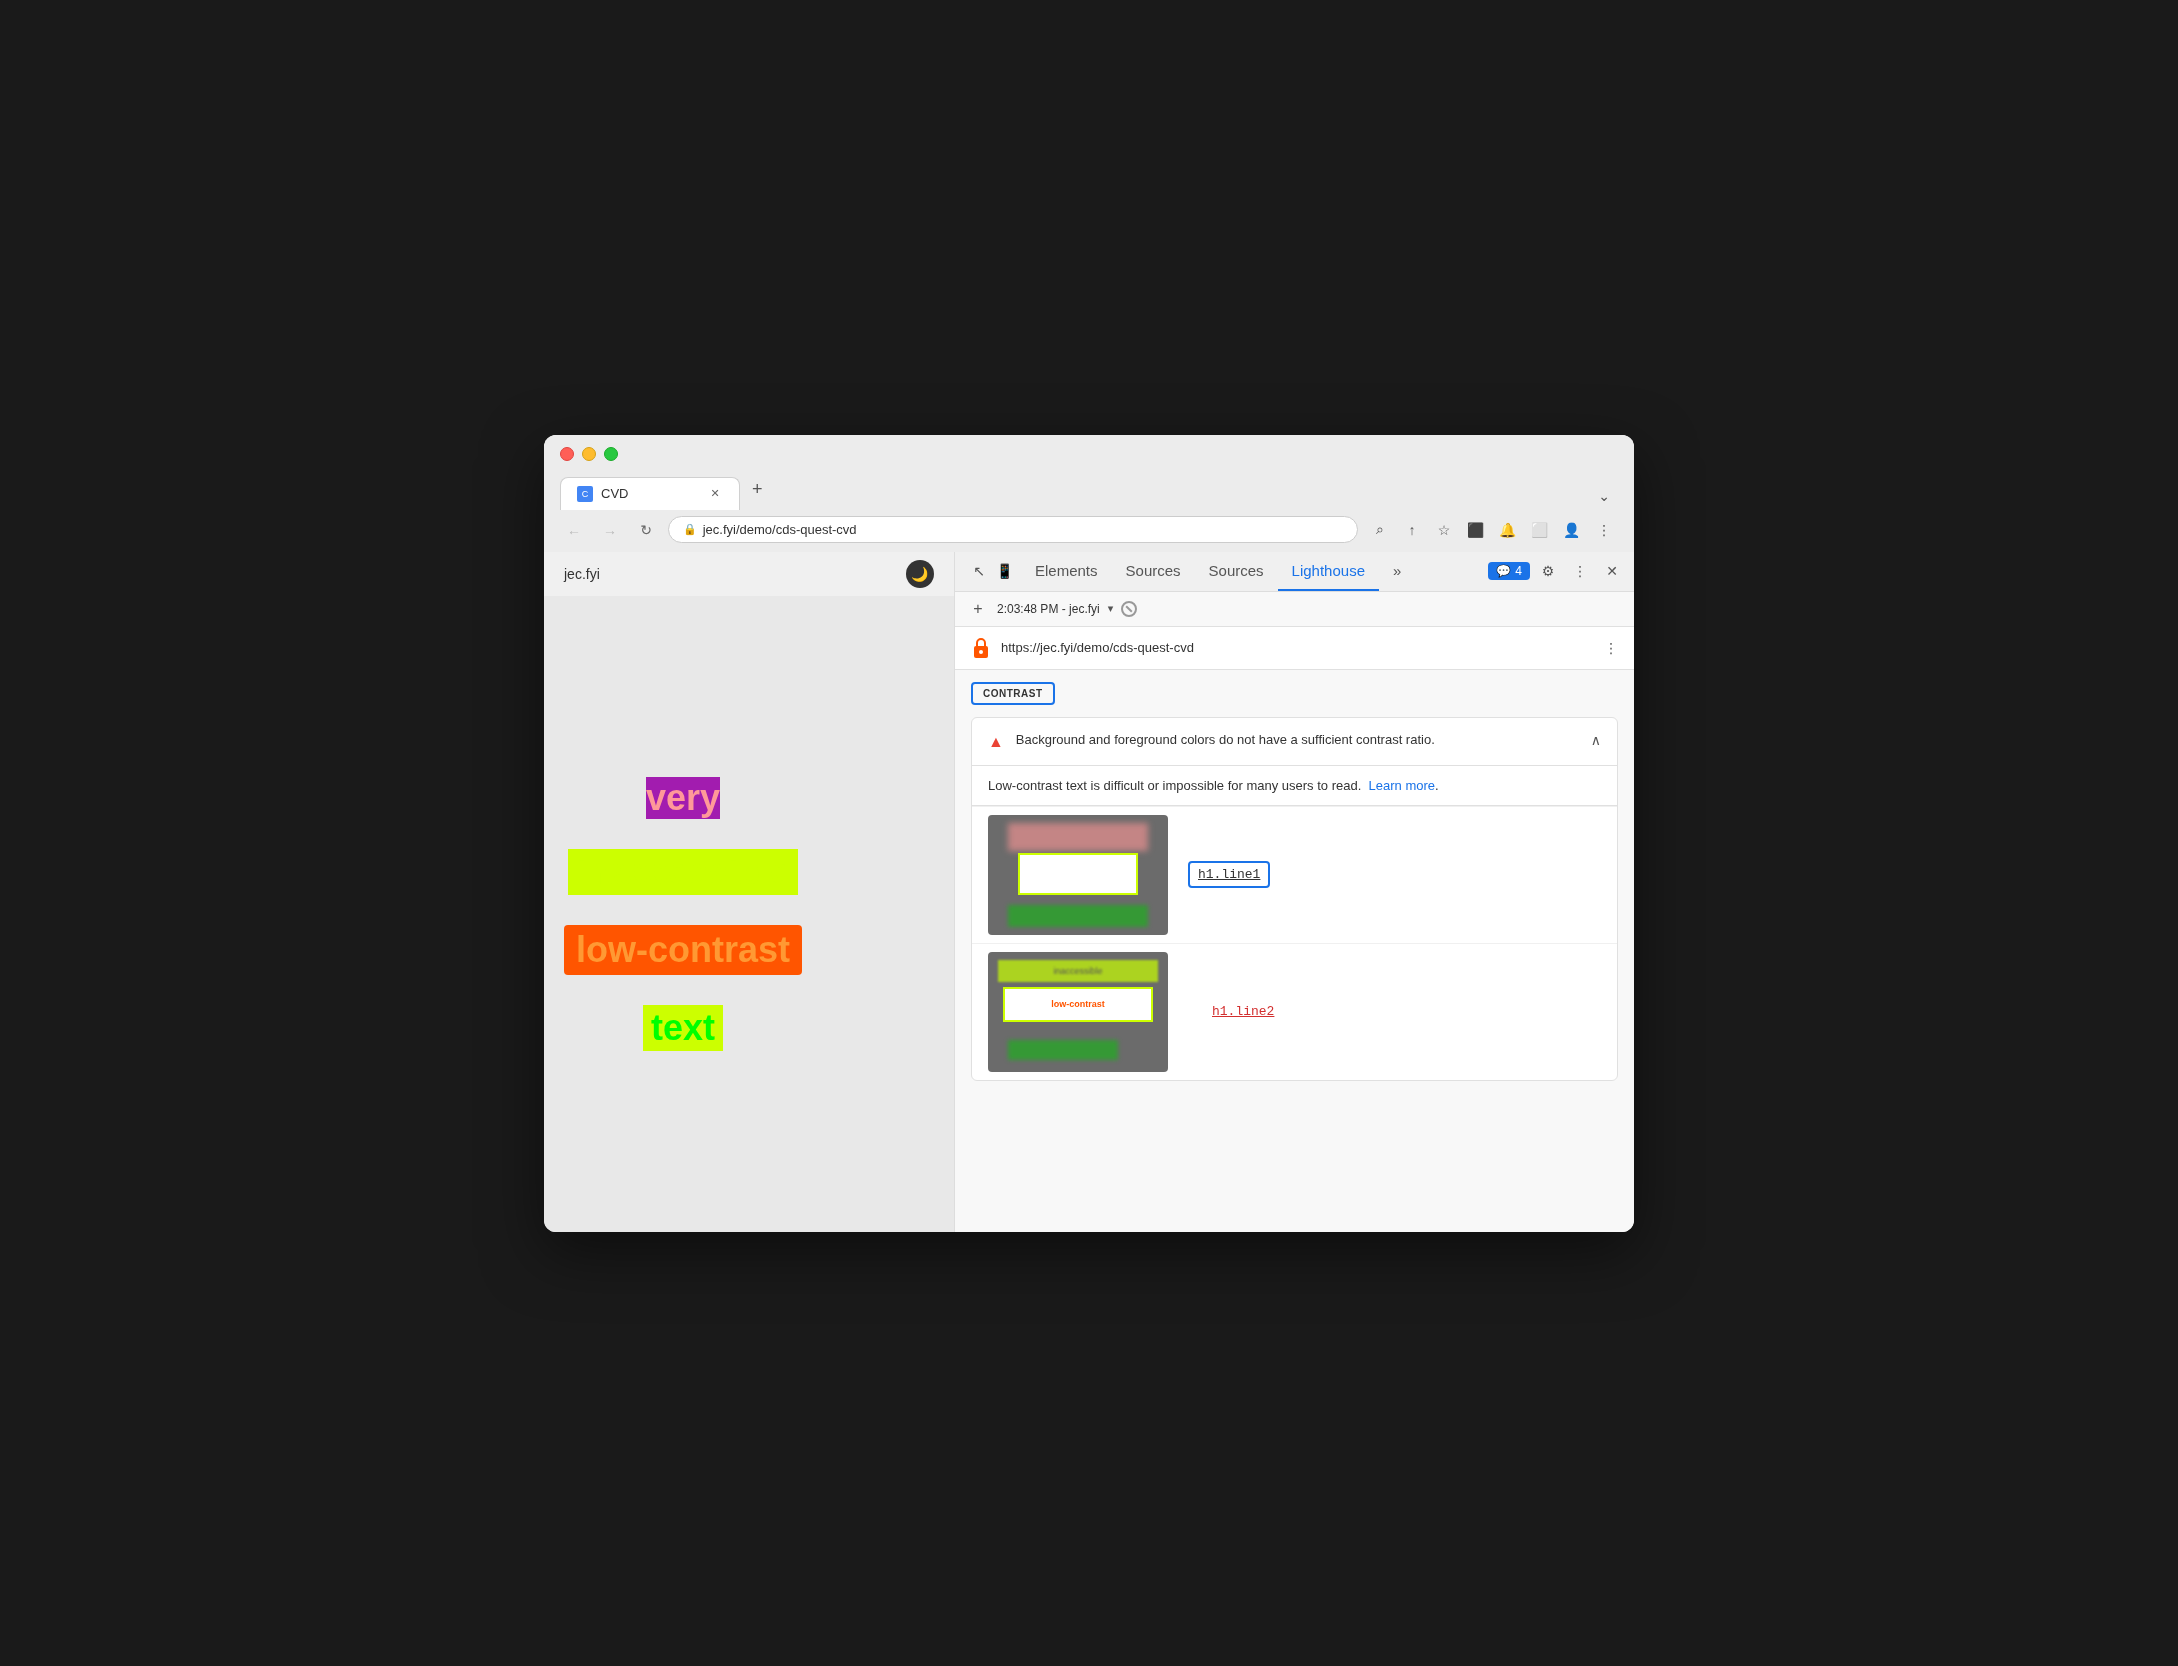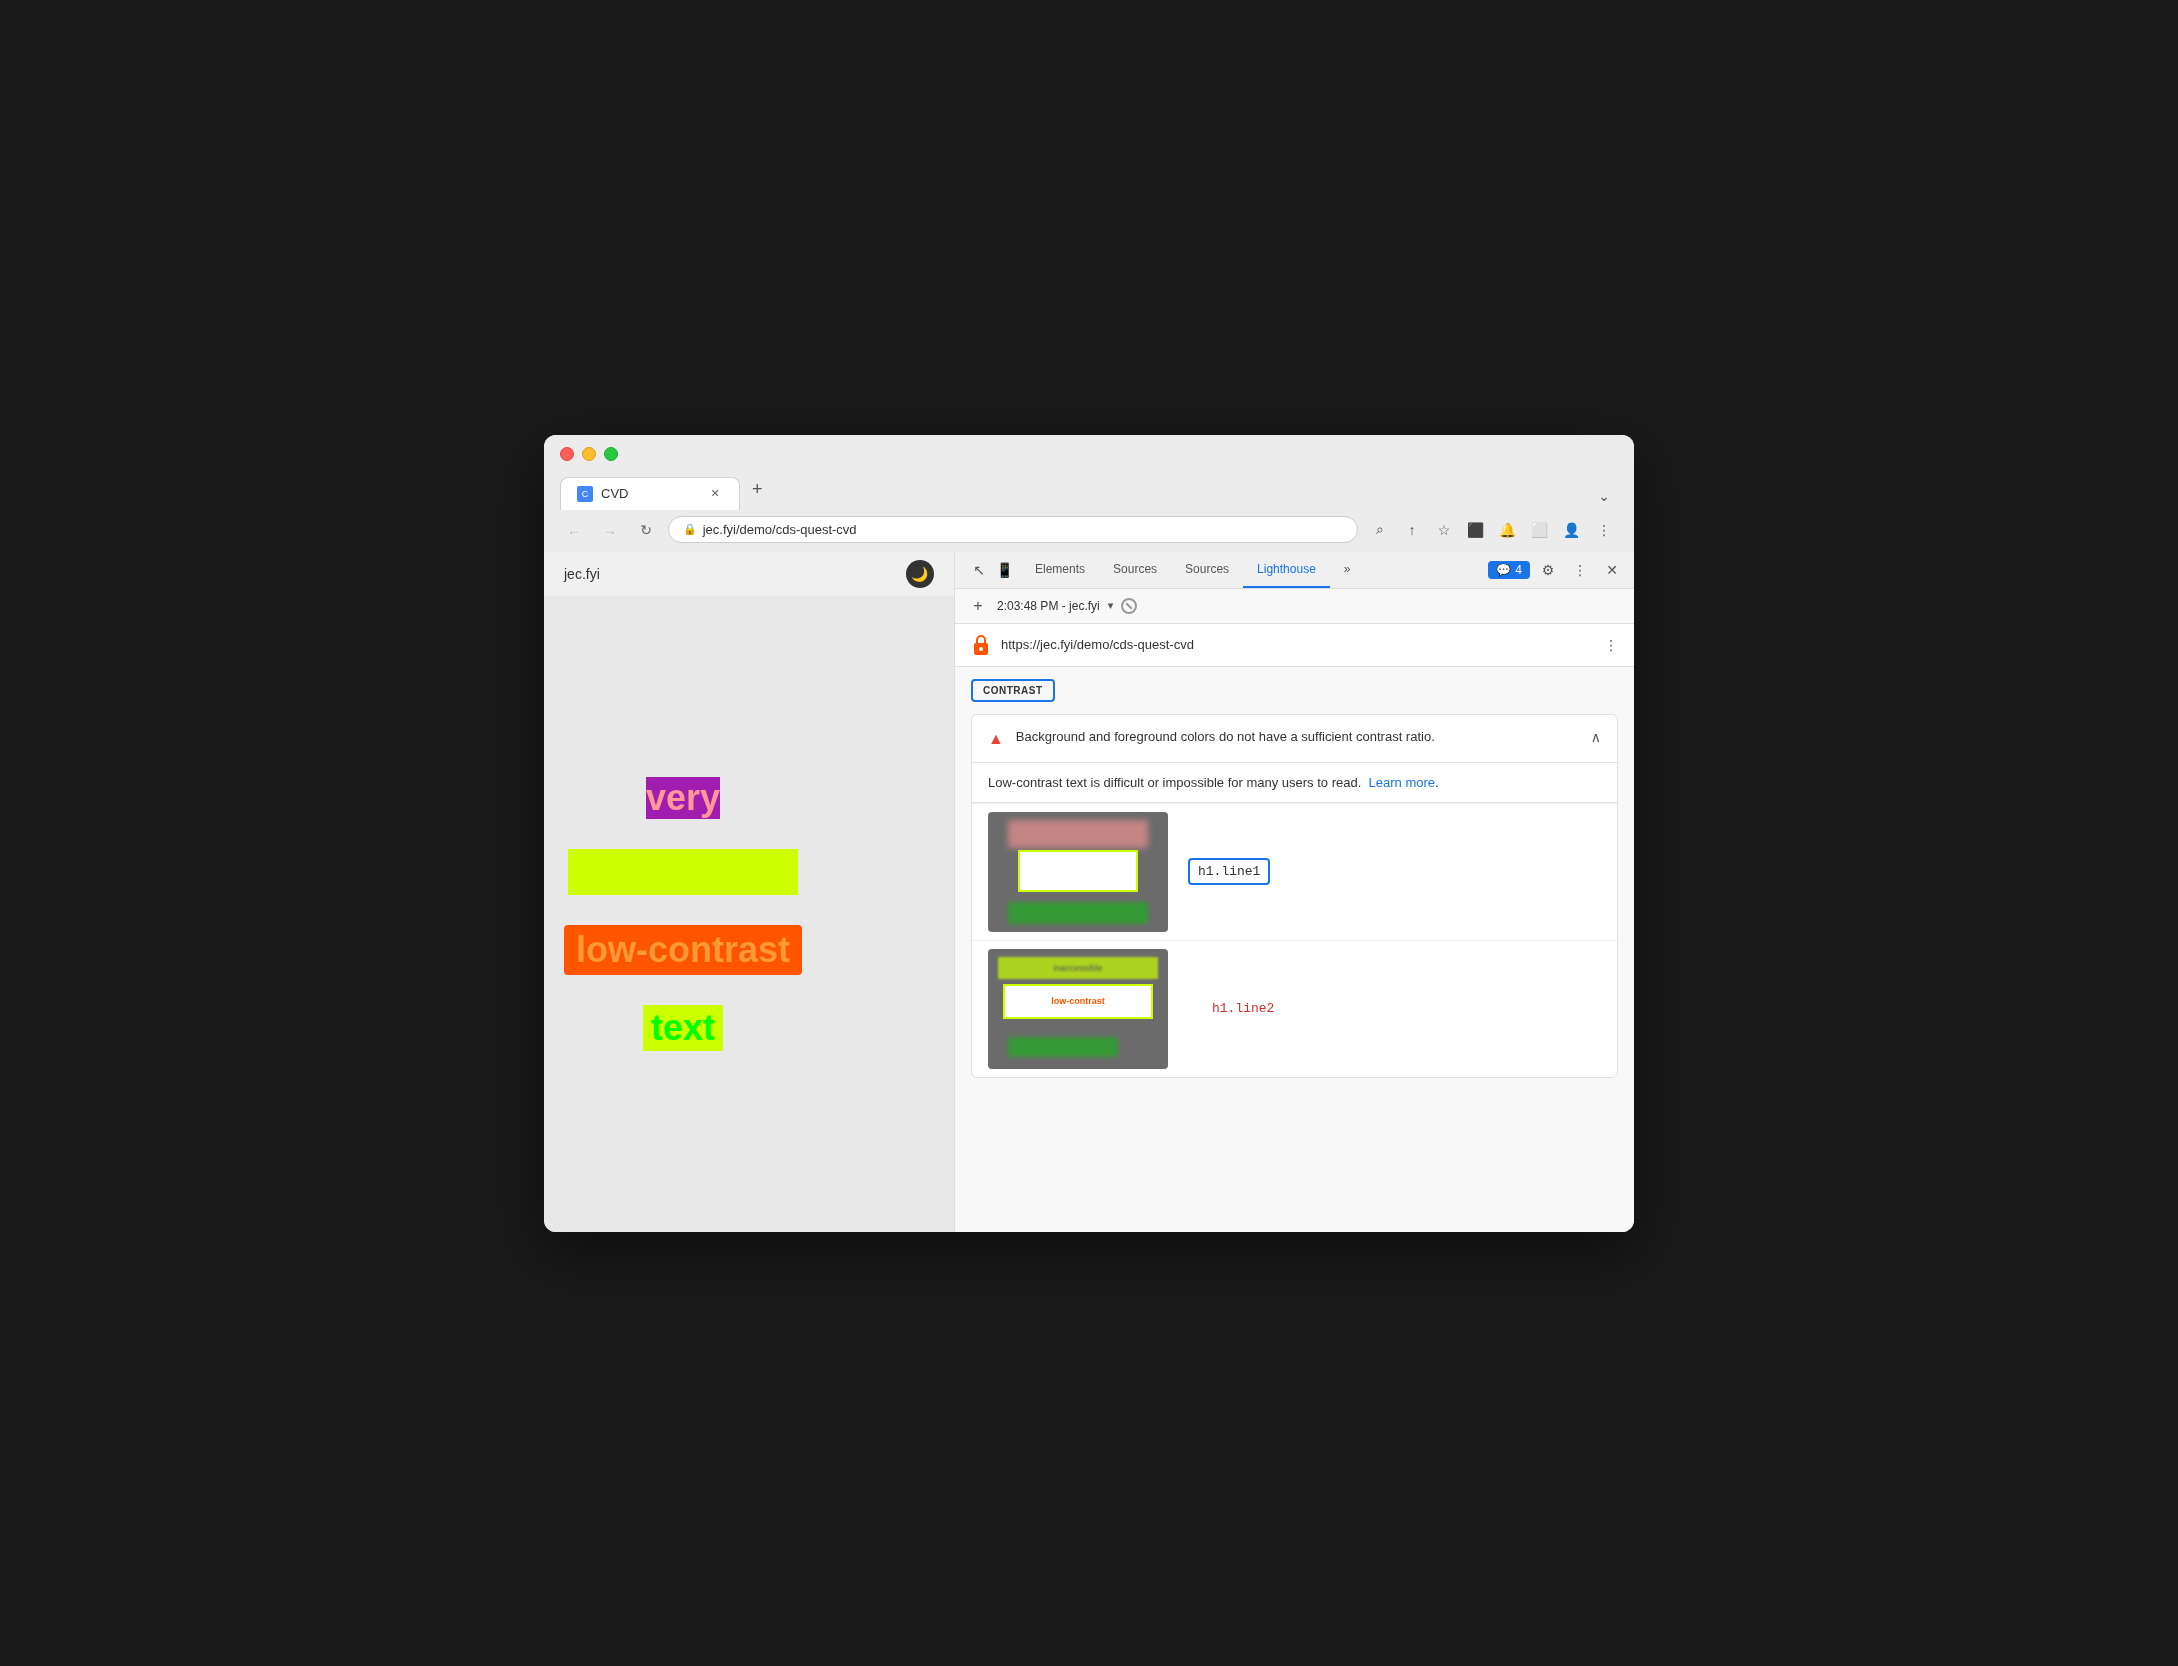--- a/index.html
+++ b/index.html
@@ -270,21 +270,21 @@
       background: #f0f0f0;
       display: flex;
       align-items: center;
       border-bottom: 1px solid #ddd;
       padding: 0 8px;
       gap: 0;
     }
 
     .devtools-tab {
       padding: 10px 14px;
-      font-size: 12px;
+      font-size: 15px;
       color: #555;
       cursor: pointer;
       border-bottom: 2px solid transparent;
     }
 
     .devtools-tab.active {
       color: #1a73e8;
       border-bottom: 2px solid #1a73e8;
     }
 
@@ -547,20 +547,21 @@
       height: 20px;
       background: rgba(0,200,0,0.5);
       filter: blur(2px);
     }
 
     .element-selector {
       font-family: 'Courier New', monospace;
       font-size: 13px;
       padding: 4px 8px;
       border-radius: 4px;
+      text-decoration: underline;
     }
 
     .selector-blue {
       border: 2px solid #1a73e8;
       color: #333;
       border-radius: 4px;
     }
 
     .selector-red {
       color: #d32f2f;

